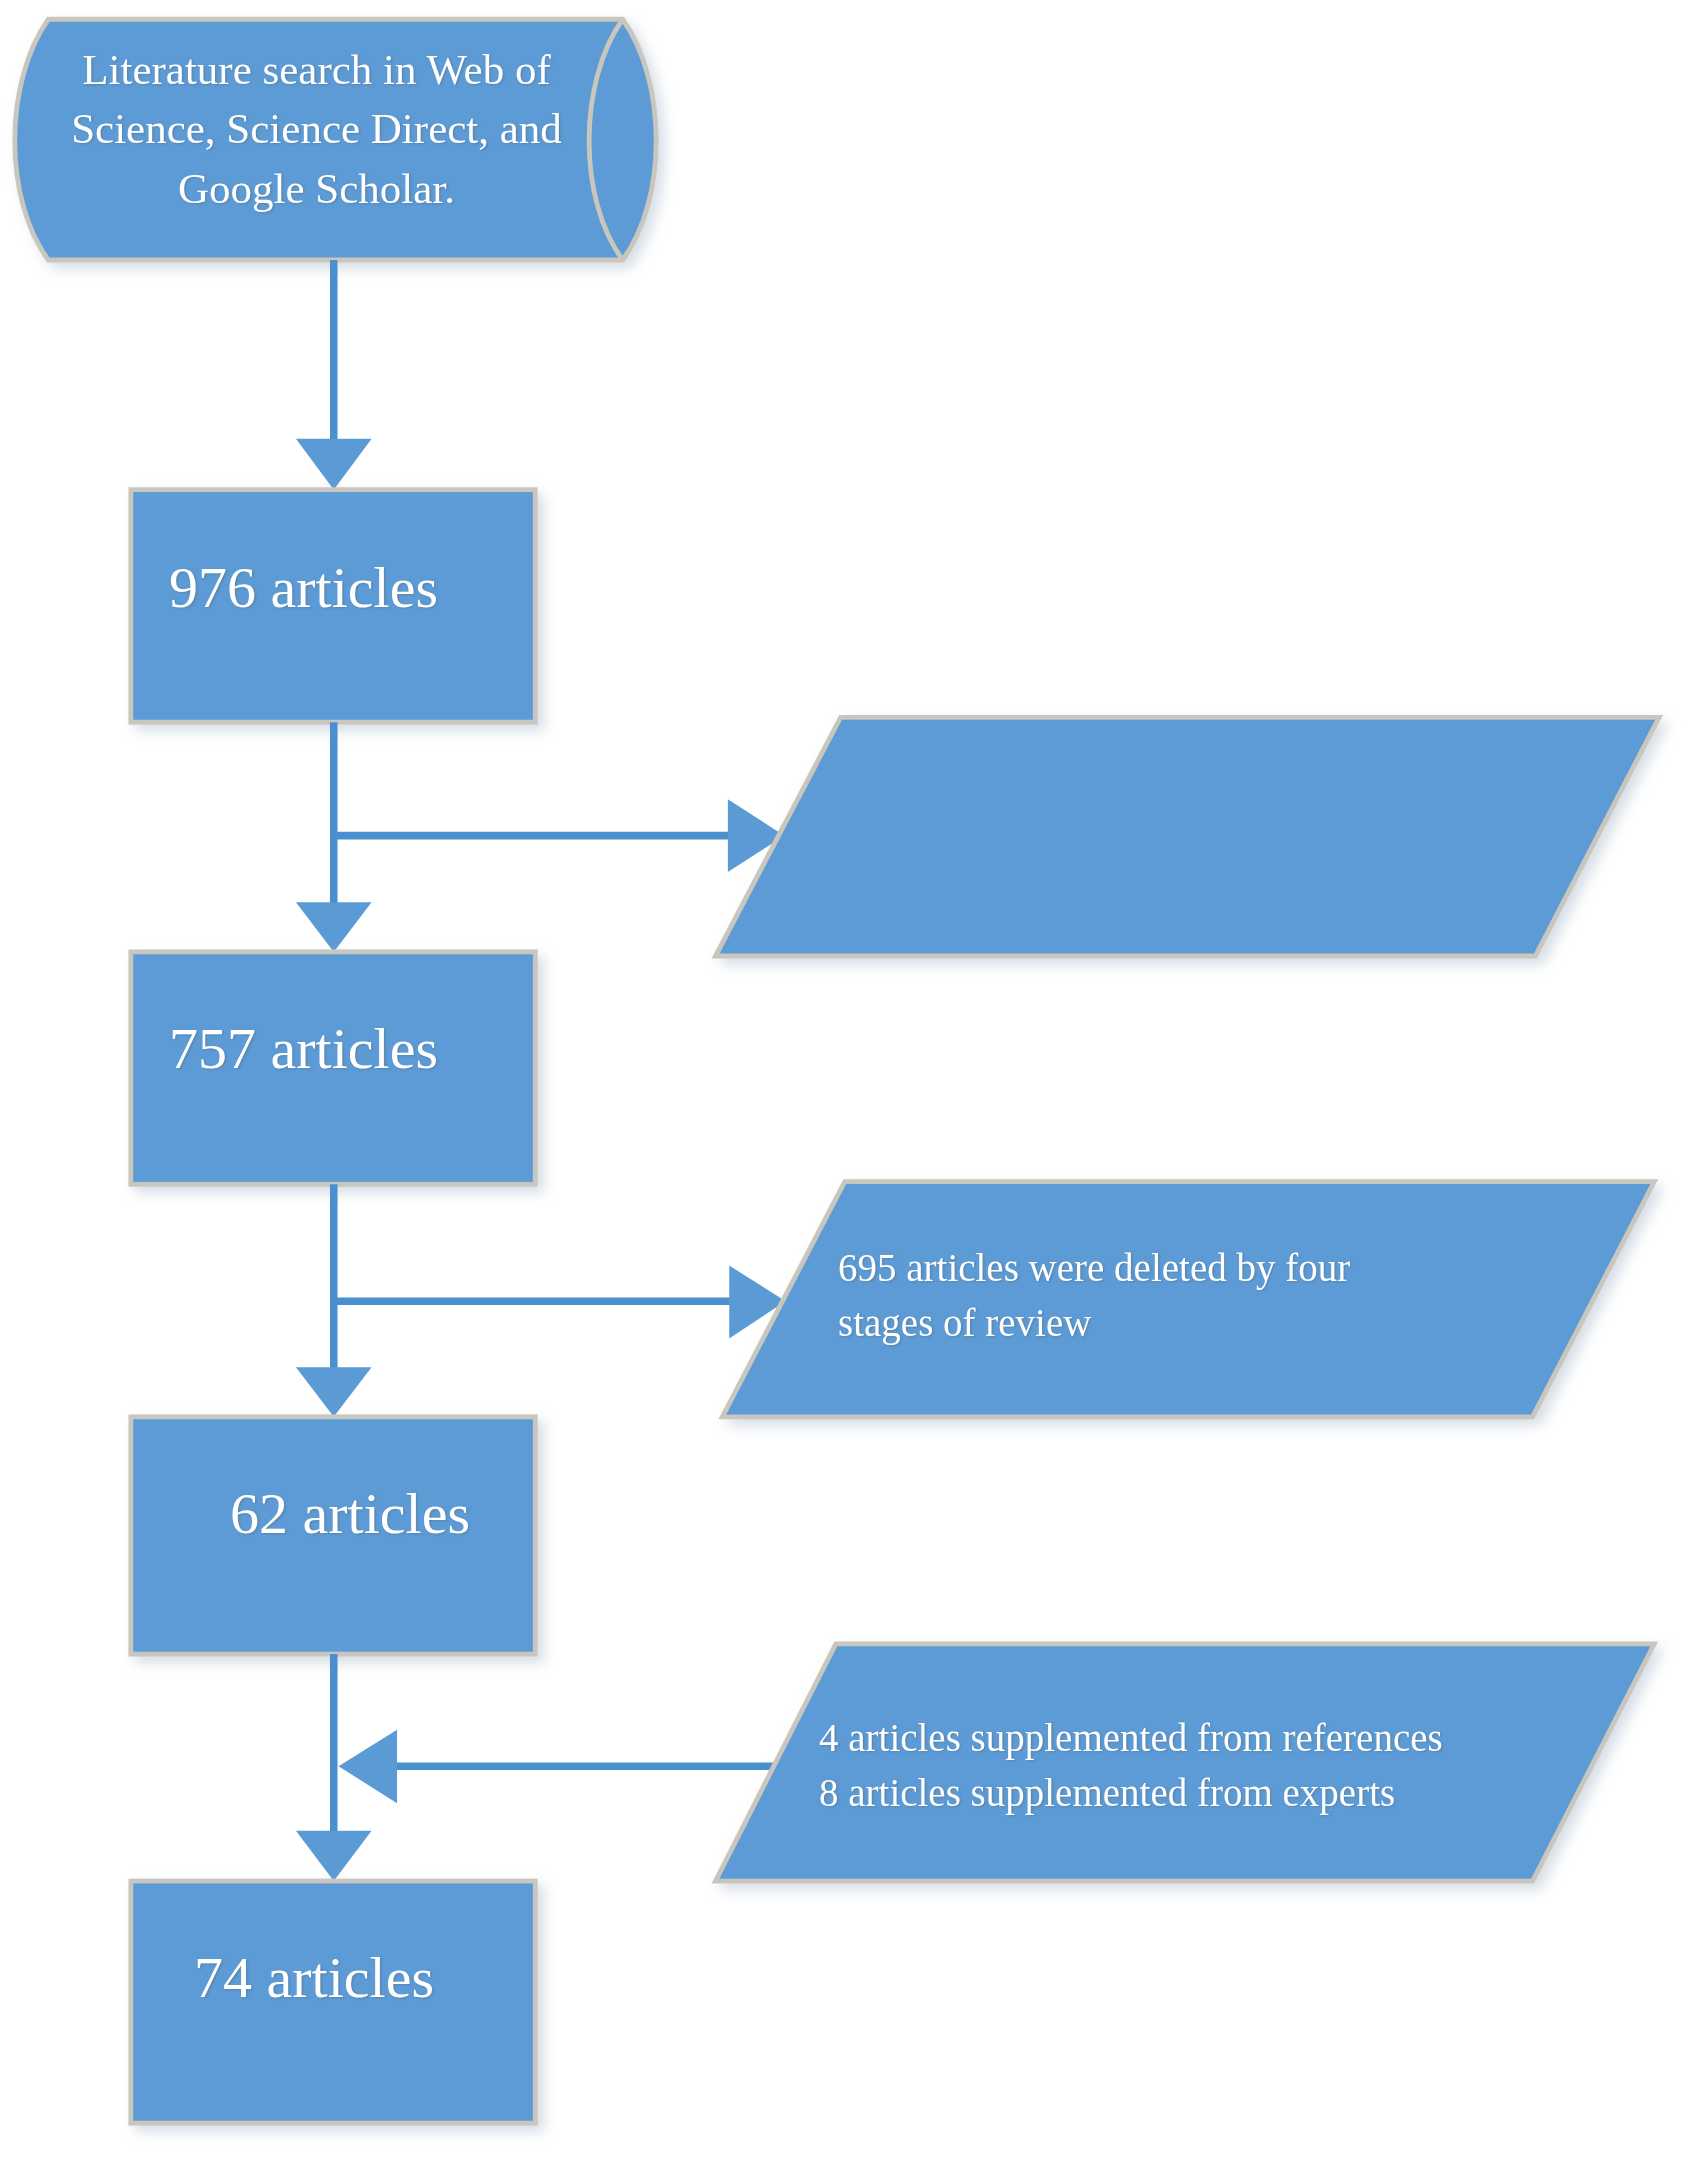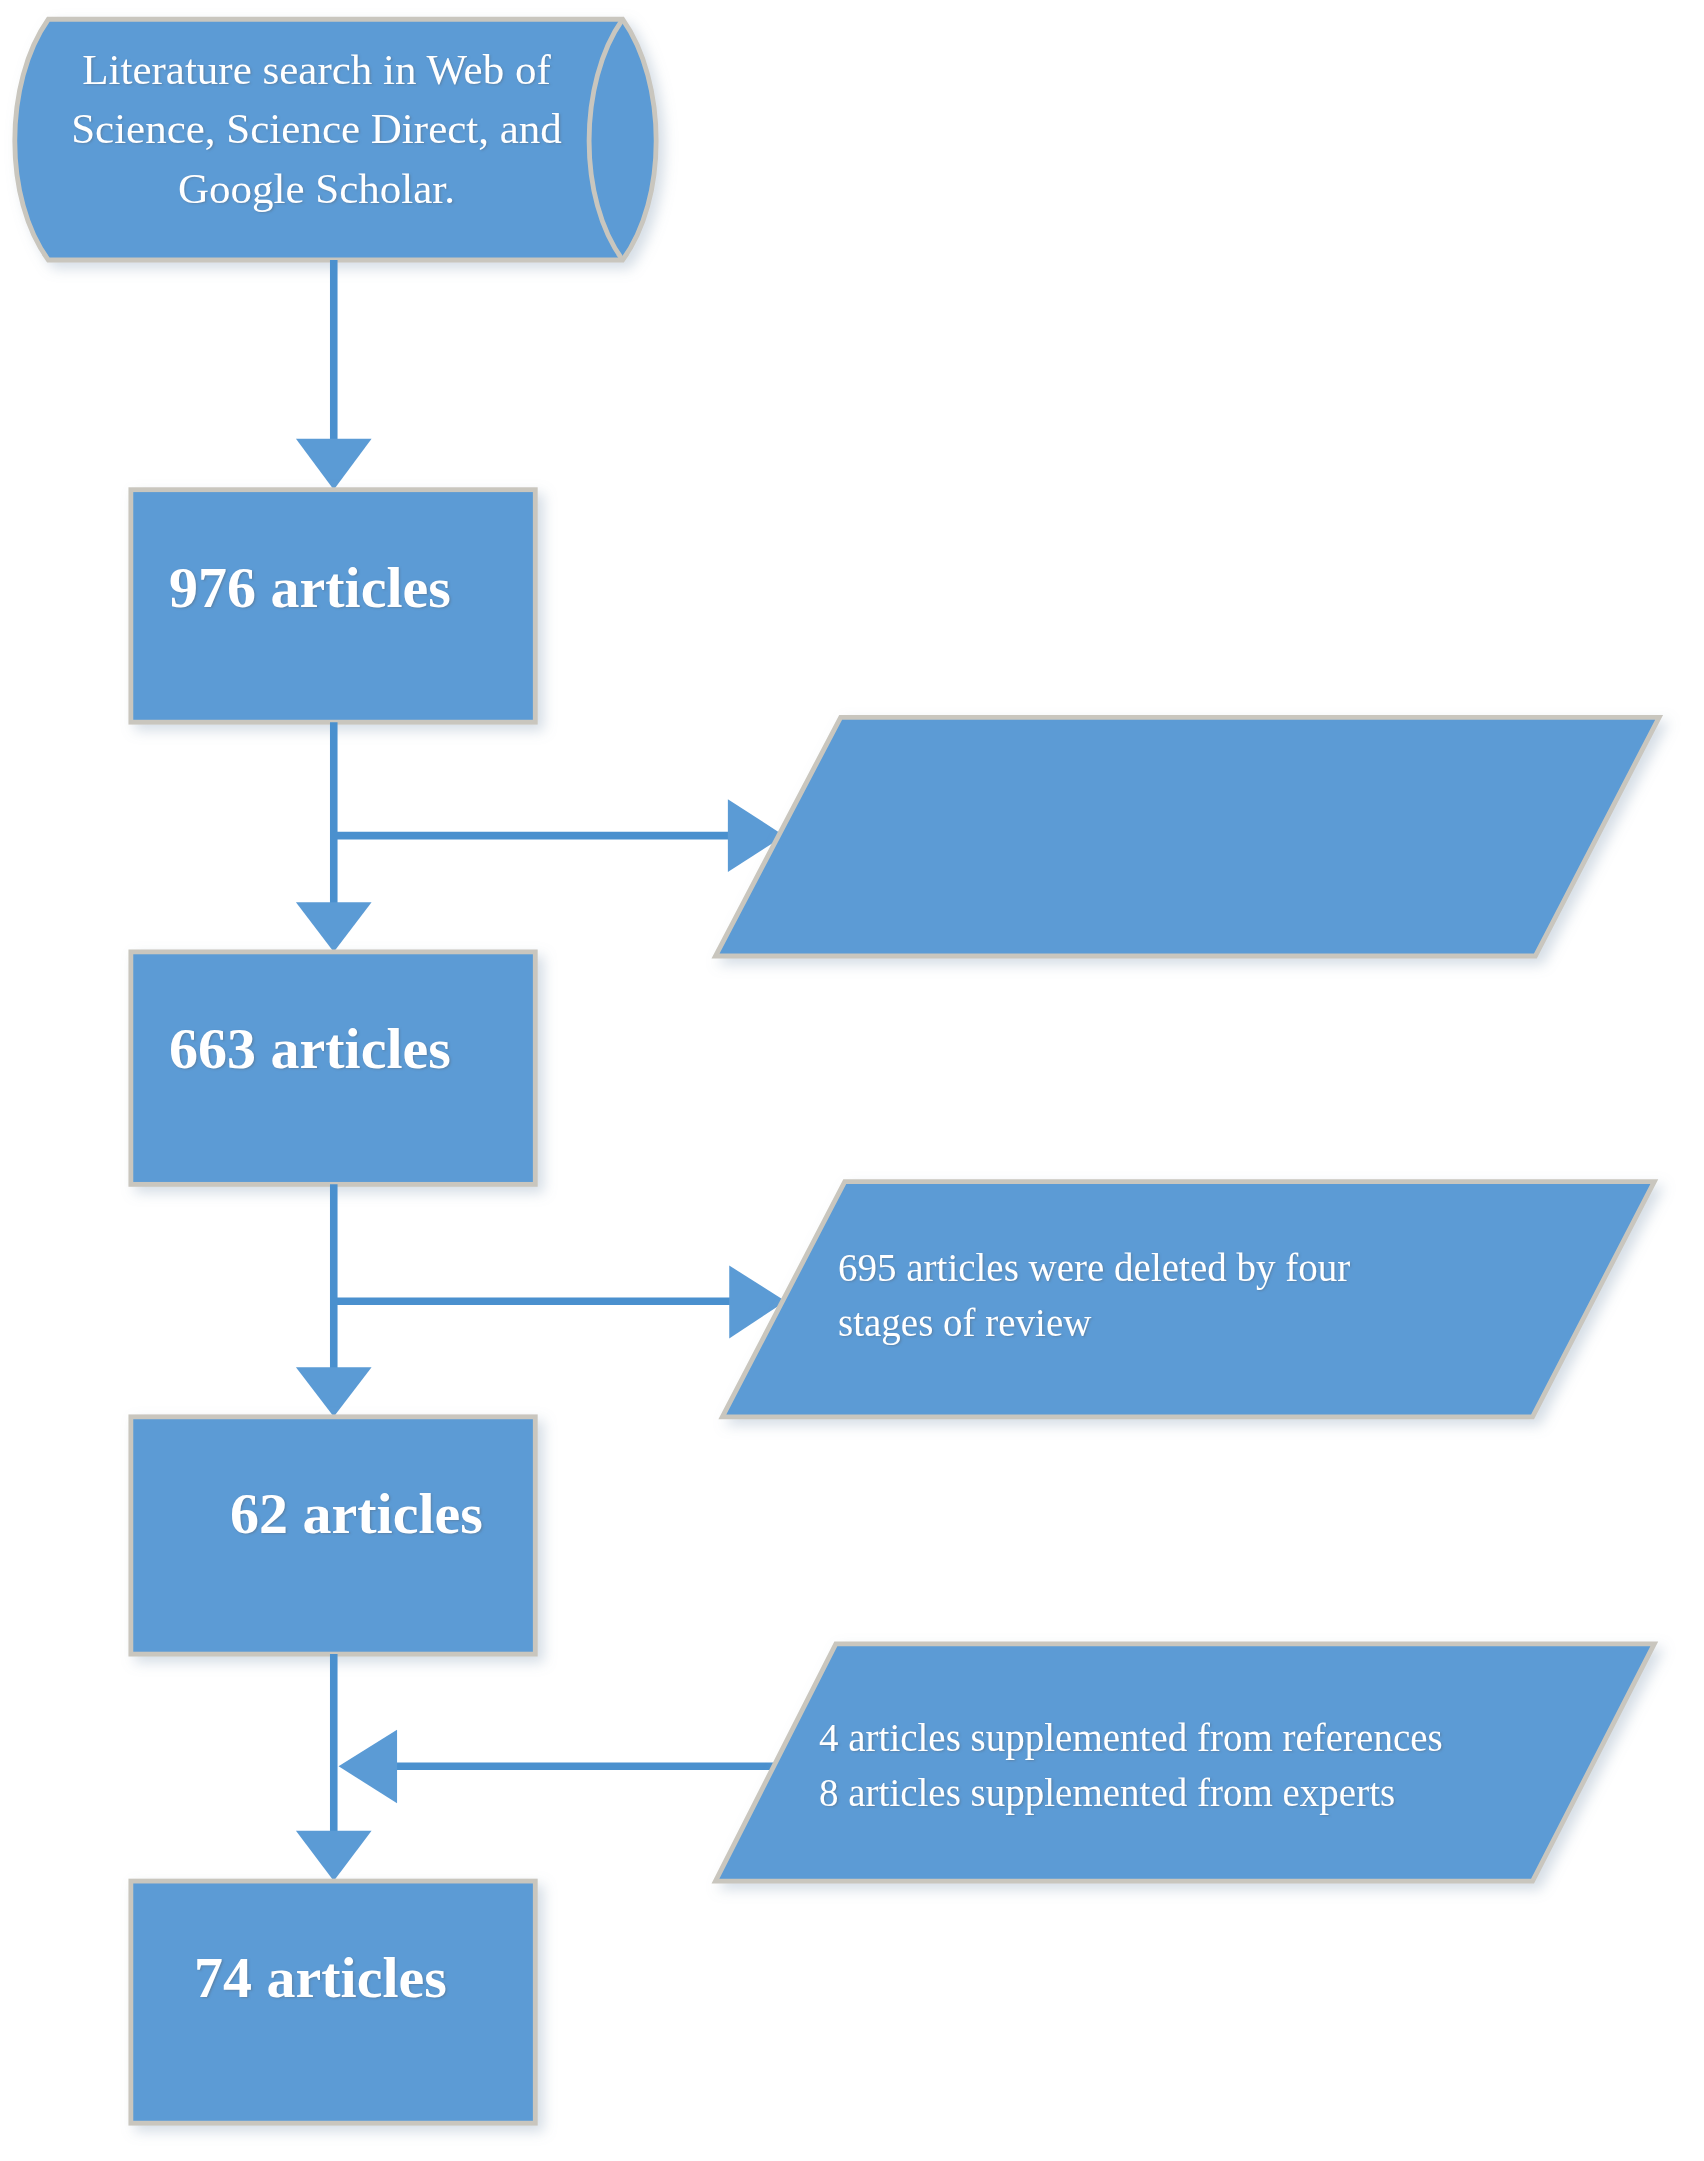--- a/index.html
+++ b/index.html
@@ -39,21 +39,20 @@
     left: 48px;
     top: 40px;
     width: 537px;
     text-align: center;
     font-size: 43px;
     line-height: 1.38;
   }
   .t-box {
     font-size: 58px;
     text-align: left;
-    font-weight: bold;
   }
   .t-box-976  { left: 169px;  top: 550px;  width: 385px; }
   .t-box-757  { left: 169px;  top: 1011px; width: 385px; }
   .t-box-62   { left: 182px;  top: 1476px; width: 385px; margin-left: 48px; }
   .t-box-74   { left: 194px;  top: 1940px; width: 385px; }
 
   .t-para {
     font-size: 39px;
     line-height: 1.42;
     text-align: left;
@@ -149,21 +148,21 @@
 
     <g filter="url(#shapeShadow)">
       <rect x="190" y="2735" width="588" height="352" fill="#5B9BD5" stroke="#C9C6BE" stroke-width="7"></rect>
     </g>
   </svg>
 
   <div class="node-text t-source">Literature search in Web of Science, Science Direct, and Google Scholar.</div>
 
   <div class="node-text t-box t-box-976">976 articles</div>
 
-  <div class="node-text t-box t-box-757">663 articles</div>
+  <div class="node-text t-box t-box-757">757 articles</div>
 
   <div class="node-text t-box t-box-62">62 articles</div>
 
   <div class="node-text t-box t-box-74">74 articles</div>
 
 
   <div class="node-text t-para t-para-2">695 articles were deleted by four
 stages of review</div>
 
   <div class="node-text t-para t-para-3">4 articles supplemented from references

